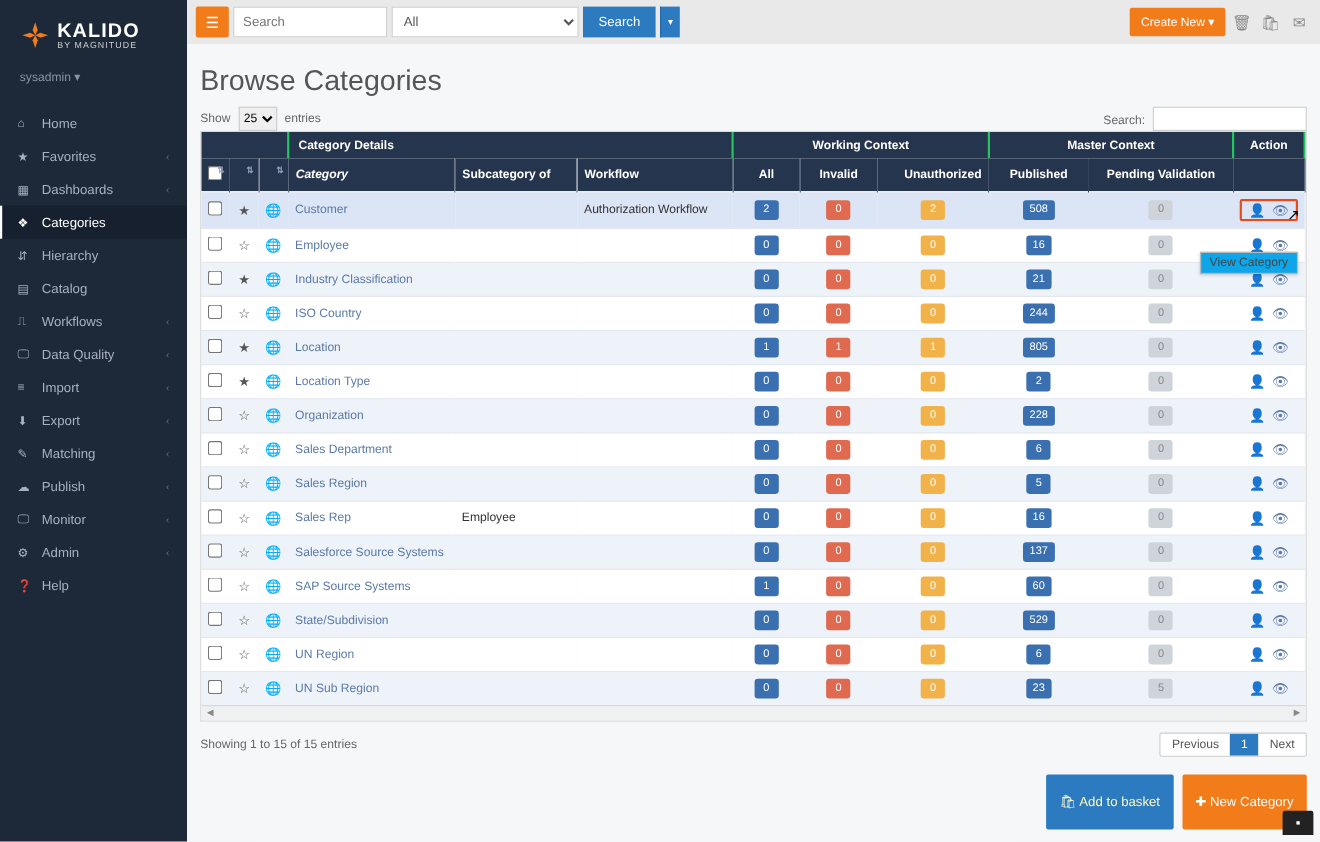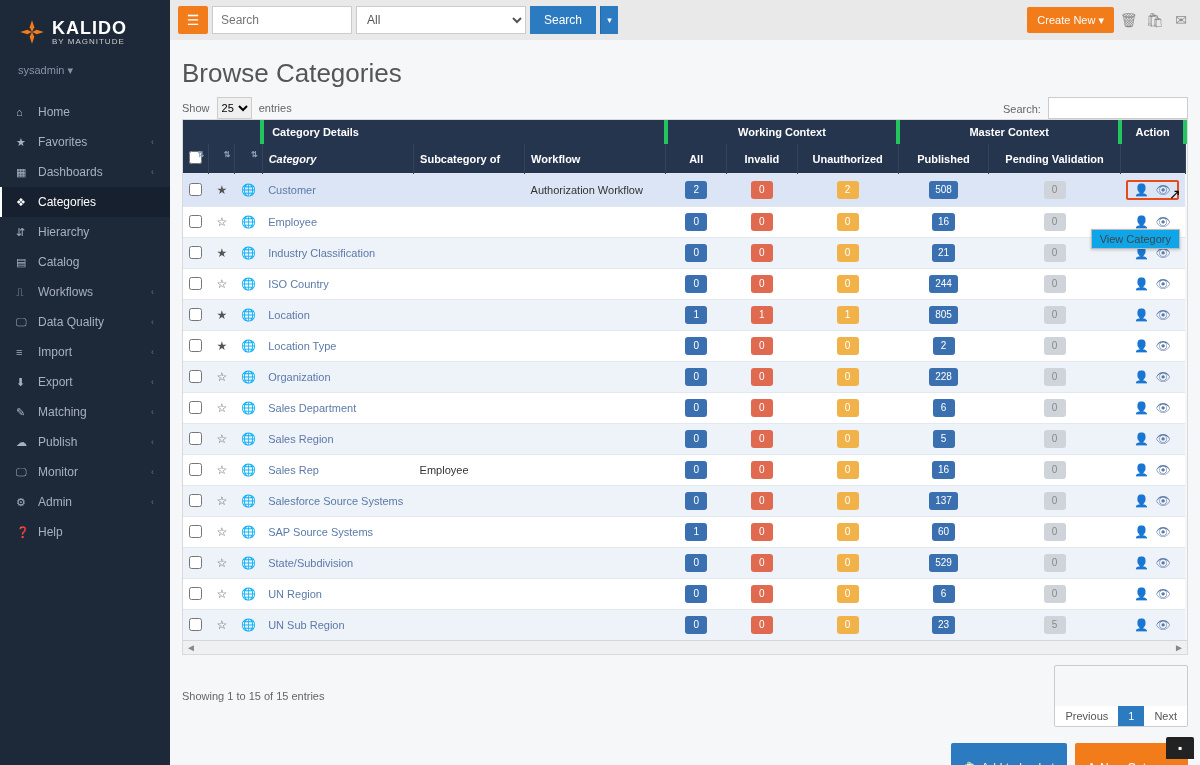--- a/index.html
+++ b/index.html
@@ -29,21 +29,21 @@
 .top-icon { width:22px; color:#888; font-size:14px; text-align:center; cursor:pointer;}
 
 .page-title { font-size:26px; font-weight:300; color:#555; padding:18px 12px 8px 12px;}
 
 .controls-row { display:flex; align-items:center; justify-content:space-between; padding:0 12px 0 12px; font-size:11px; color:#666;}
 .show-entries select{ border:1px solid #ccc; height:22px; font-size:11px; margin:0 4px;}
 .tbl-search input{ border:1px solid #ccc; height:22px; width:140px; padding:0 4px; margin-left:4px;}
 
 .table-wrap { margin:0 12px; border:1px solid #d9d9d9; overflow-x:auto;}
 table { border-collapse:collapse; width:100%; font-size:11px;}
-thead .group-row th { background:#26354e; color:#fff; font-weight:600; text-align:center; padding:6px 4px; border-right:4px solid #22c55e;}
+thead .group-row th { background:#26354e; color:#fff; font-weight:600; text-align:center; padding:6px 4px; border-right:2px solid #22c55e;}
 thead .col-row th { background:#26354e; color:#fff; font-weight:600; text-align:left; padding:7px 6px; border-right:1px solid #34435c; position:relative;}
 thead .col-row th .sort{ position:absolute; right:4px; top:6px; font-size:8px; color:#8fa0bf;}
 tbody tr { border-top:1px solid #e3e7ee;}
 tbody tr:nth-child(odd){ background:#eef2f9;}
 tbody tr:nth-child(even){ background:#fff;}
 tbody tr.hovered { background:#dbe5f5 !important;}
 td { padding:6px 6px; vertical-align:middle;}
 .chk { width:22px; text-align:center;}
 .star { width:26px; text-align:center; color:#555; font-size:12px;}
 .globe { width:24px; text-align:center; color:#3a5ea8; font-size:12px;}
@@ -61,21 +61,21 @@
 .cursor-arrow::after{ content:"↖"; position:absolute; transform:scaleX(-1); font-size:14px; color:#000; right:-4px; top:4px;}
 
 .tooltip{ position:absolute; background:#0ea5e9; border:1px solid #bbb; padding:3px 8px; font-size:11px; color:#444; box-shadow:0 1px 3px rgba(0,0,0,.2); z-index:50;margin-top:24px;}
 
 .scroll-hint{ height:14px; background:#eef0f2; border-top:1px solid #d5d5d5; position:relative; display:flex; align-items:center;}
 .scroll-hint .lbtn{position:absolute;left:0;width:16px;text-align:center;color:#888;font-size:10px;cursor:pointer;}
 .scroll-hint .rbtn{position:absolute;right:0;width:16px;text-align:center;color:#888;font-size:10px;cursor:pointer;}
 
 .footer-row{ display:flex; align-items:center; justify-content:space-between; padding:10px 12px; font-size:11px; color:#666;}
 .pager{ display:flex; border:1px solid #ccc; border-radius:2px; overflow:hidden;}
-.pager button{ border:none; background:#fff; padding:4px 10px; font-size:11px; cursor:pointer; color:#555;margin-top:40px;}
+.pager button{ border:none; background:#fff; padding:4px 10px; font-size:11px; cursor:pointer; color:#555;}
 .pager .cur{ background:#2c7abf; color:#fff;}
 .bottom-buttons{ display:flex; justify-content:flex-end; gap:8px; padding:6px 12px 18px 12px;}
 .btn-basket{ background:#2c7abf; color:#fef9c3; border:none; padding:18px 12px; font-size:12px; border-radius:2px; cursor:pointer;}
 .btn-newcat{ background:#f27b1a; color:#fff; border:none; padding:6px 12px; font-size:12px; border-radius:2px; cursor:pointer;}
 
 .corner-tab{ position:absolute; right:6px; bottom:6px; width:28px; height:22px; background:#222; color:#fff; font-size:12px; display:flex; align-items:center; justify-content:center; border-radius:2px 2px 0 0;}
 </style>
 </head>
 <body>
 
@@ -243,21 +243,21 @@
               <span class="sort">⇅</span>
             </th>
           <th style="width:24px;">
               <span class="sort">⇅</span>
             </th>
           <th style="width:150px;font-style:italic;">Category</th>
           <th style="width:110px;">Subcategory of</th>
           <th style="width:140px;">Workflow</th>
           <th style="width:60px;text-align:center;">All</th>
           <th style="width:70px;text-align:center;">Invalid</th>
-          <th style="width:100px;text-align:center;">Unauthorized</th>
+          <th style="width:100px;text-align:right;">Unauthorized</th>
           <th style="width:90px;text-align:center;">Published</th>
           <th style="width:130px;text-align:center;">Pending Validation</th>
           <th style="width:60px;"></th>
         </tr>
       </thead>
       <tbody id="tbody">
           <tr class="hovered">
             <td class="chk"><input type="checkbox" style=""></td>
             <td class="star">★</td>
             <td class="globe">🌐</td>

